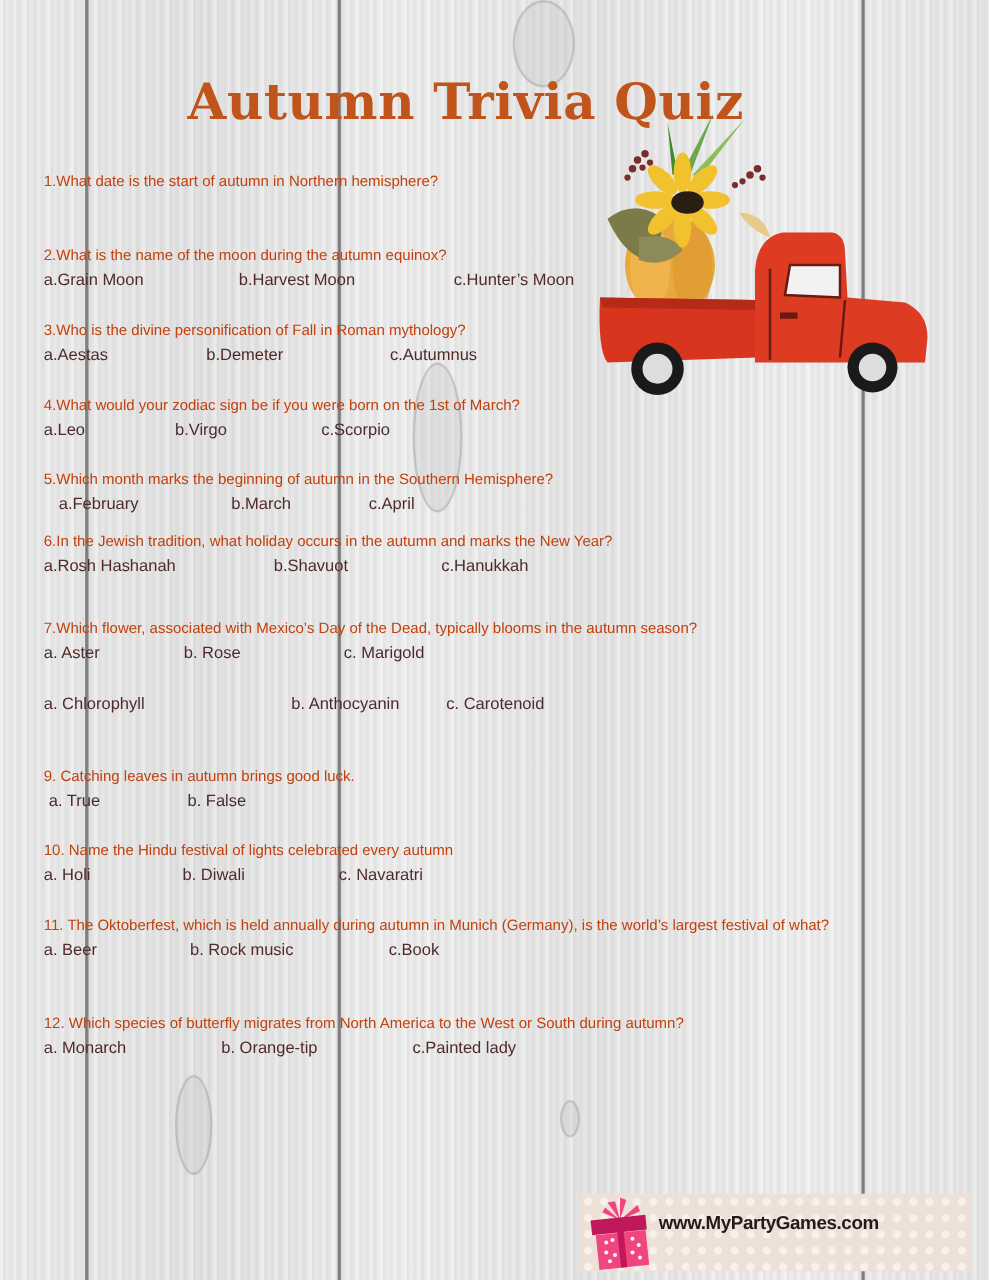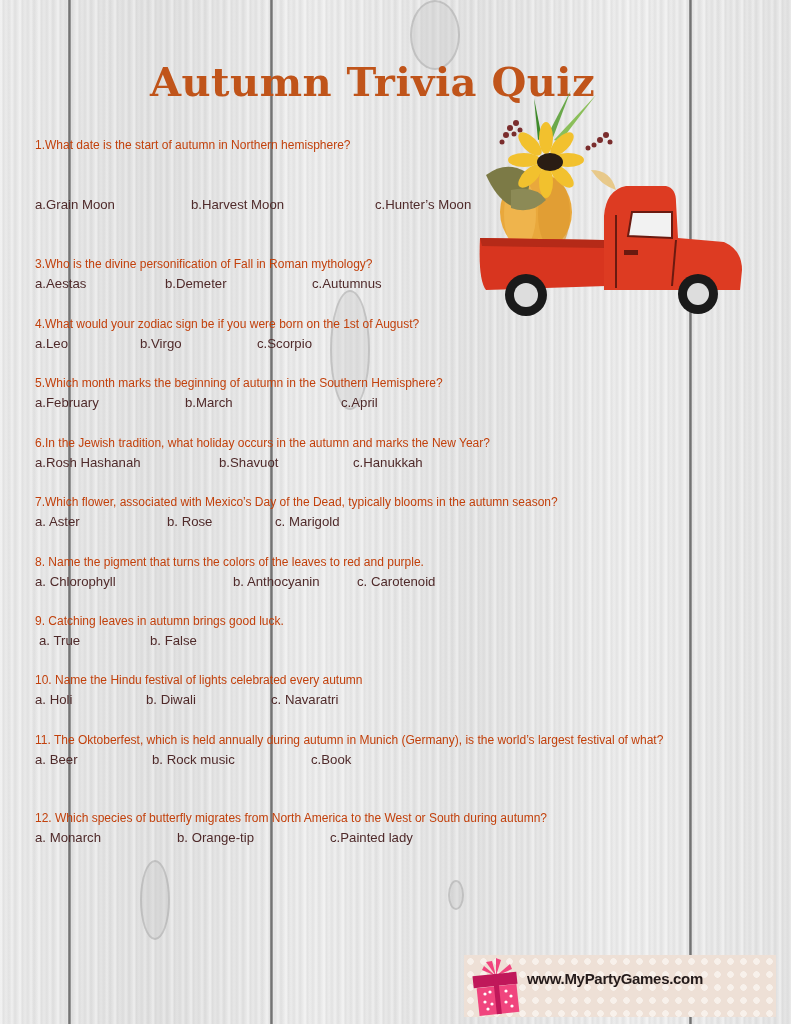--- a/index.html
+++ b/index.html
@@ -74,74 +74,74 @@
 
 <h1 class="title">Autumn Trivia Quiz</h1>
 
 <div class="quiz">
 
   <div class="q" style="top:0px;">
     <div class="q-text">1.What date is the start of autumn in Northern hemisphere?</div>
   </div>
 
   <div class="q" style="top:59px;">
+    <div class="q-text">2.What is the name of the moon during the autumn equinox?</div>
     <div class="answers">
       <span class="ans" style="left:0px;">a.Grain Moon</span>
       <span class="ans" style="left:156px;">b.Harvest Moon</span>
-      <span class="ans" style="left:340px;">c.Hunter’s Moon</span>
+      <span class="ans" style="left:328px;">c.Hunter’s Moon</span>
     </div>
   </div>
 
   <div class="q" style="top:119px;">
     <div class="q-text">3.Who is the divine personification of Fall in Roman mythology?</div>
     <div class="answers">
       <span class="ans" style="left:0px;">a.Aestas</span>
       <span class="ans" style="left:130px;">b.Demeter</span>
       <span class="ans" style="left:265px;margin-left:12px;">c.Autumnus</span>
     </div>
   </div>
 
   <div class="q" style="top:179px;">
-    <div class="q-text">4.What would your zodiac sign be if you were born on the 1st of August?</div>
+    <div class="q-text">4.What would your zodiac sign be if you were born on the 1st of March?</div>
     <div class="answers">
       <span class="ans" style="left:0px;">a.Leo</span>
       <span class="ans" style="left:105px;">b.Virgo</span>
       <span class="ans" style="left:222px;">c.Scorpio</span>
     </div>
   </div>
 
   <div class="q" style="top:238px;">
     <div class="q-text">5.Which month marks the beginning of autumn in the Southern Hemisphere?</div>
     <div class="answers">
-      <span class="ans" style="left:0px;text-align:right;">a.February</span>
+      <span class="ans" style="left:12px;text-align:right;">a.February</span>
       <span class="ans" style="left:150px;">b.March</span>
-      <span class="ans" style="left:260px;margin-left:46px;">c.April</span>
-    </div>
-  </div>
-
-  <div class="q" style="top:298px;">
+      <span class="ans" style="left:260px;">c.April</span>
+    </div>
+  </div>
+
+  <div class="q" style="top:288px;">
     <div class="q-text">6.In the Jewish tradition, what holiday occurs in the autumn and marks the New Year?</div>
     <div class="answers">
       <span class="ans" style="left:0px;">a.Rosh Hashanah</span>
       <span class="ans" style="left:184px;">b.Shavuot</span>
       <span class="ans" style="left:318px;">c.Hanukkah</span>
     </div>
   </div>
 
   <div class="q" style="top:357px;">
     <div class="q-text">7.Which flower, associated with Mexico’s Day of the Dead, typically blooms in the autumn season?</div>
     <div class="answers">
       <span class="ans" style="left:0px;">a. Aster</span>
-      <span class="ans" style="left:132px;">b. Rose</span>
+      <span class="ans" style="left:112px;">b. Rose</span>
       <span class="ans" style="left:240px;">c. Marigold</span>
     </div>
   </div>
 
   <div class="q" style="top:417px;">
-    <div class="q-text">8. Name the pigment that turns the colors of the leaves to red and purple.</div>
     <div class="answers">
       <span class="ans" style="left:0px;">a. Chlorophyll</span>
       <span class="ans" style="left:158px;margin-left:40px;">b. Anthocyanin</span>
       <span class="ans" style="left:322px;">c. Carotenoid</span>
     </div>
   </div>
 
   <div class="q" style="top:476px;">
     <div class="q-text">9. Catching leaves in autumn brings good luck.</div>
     <div class="answers">

